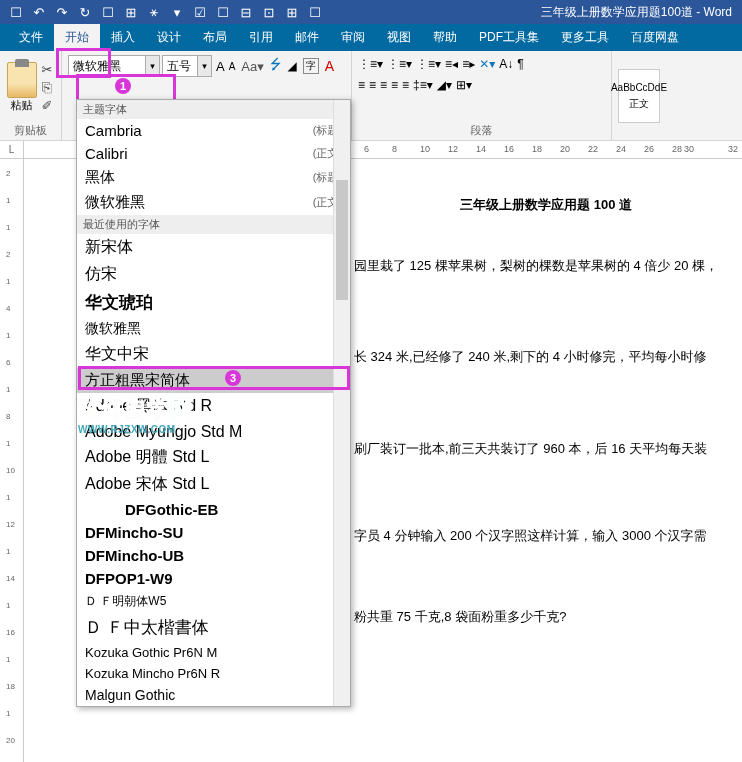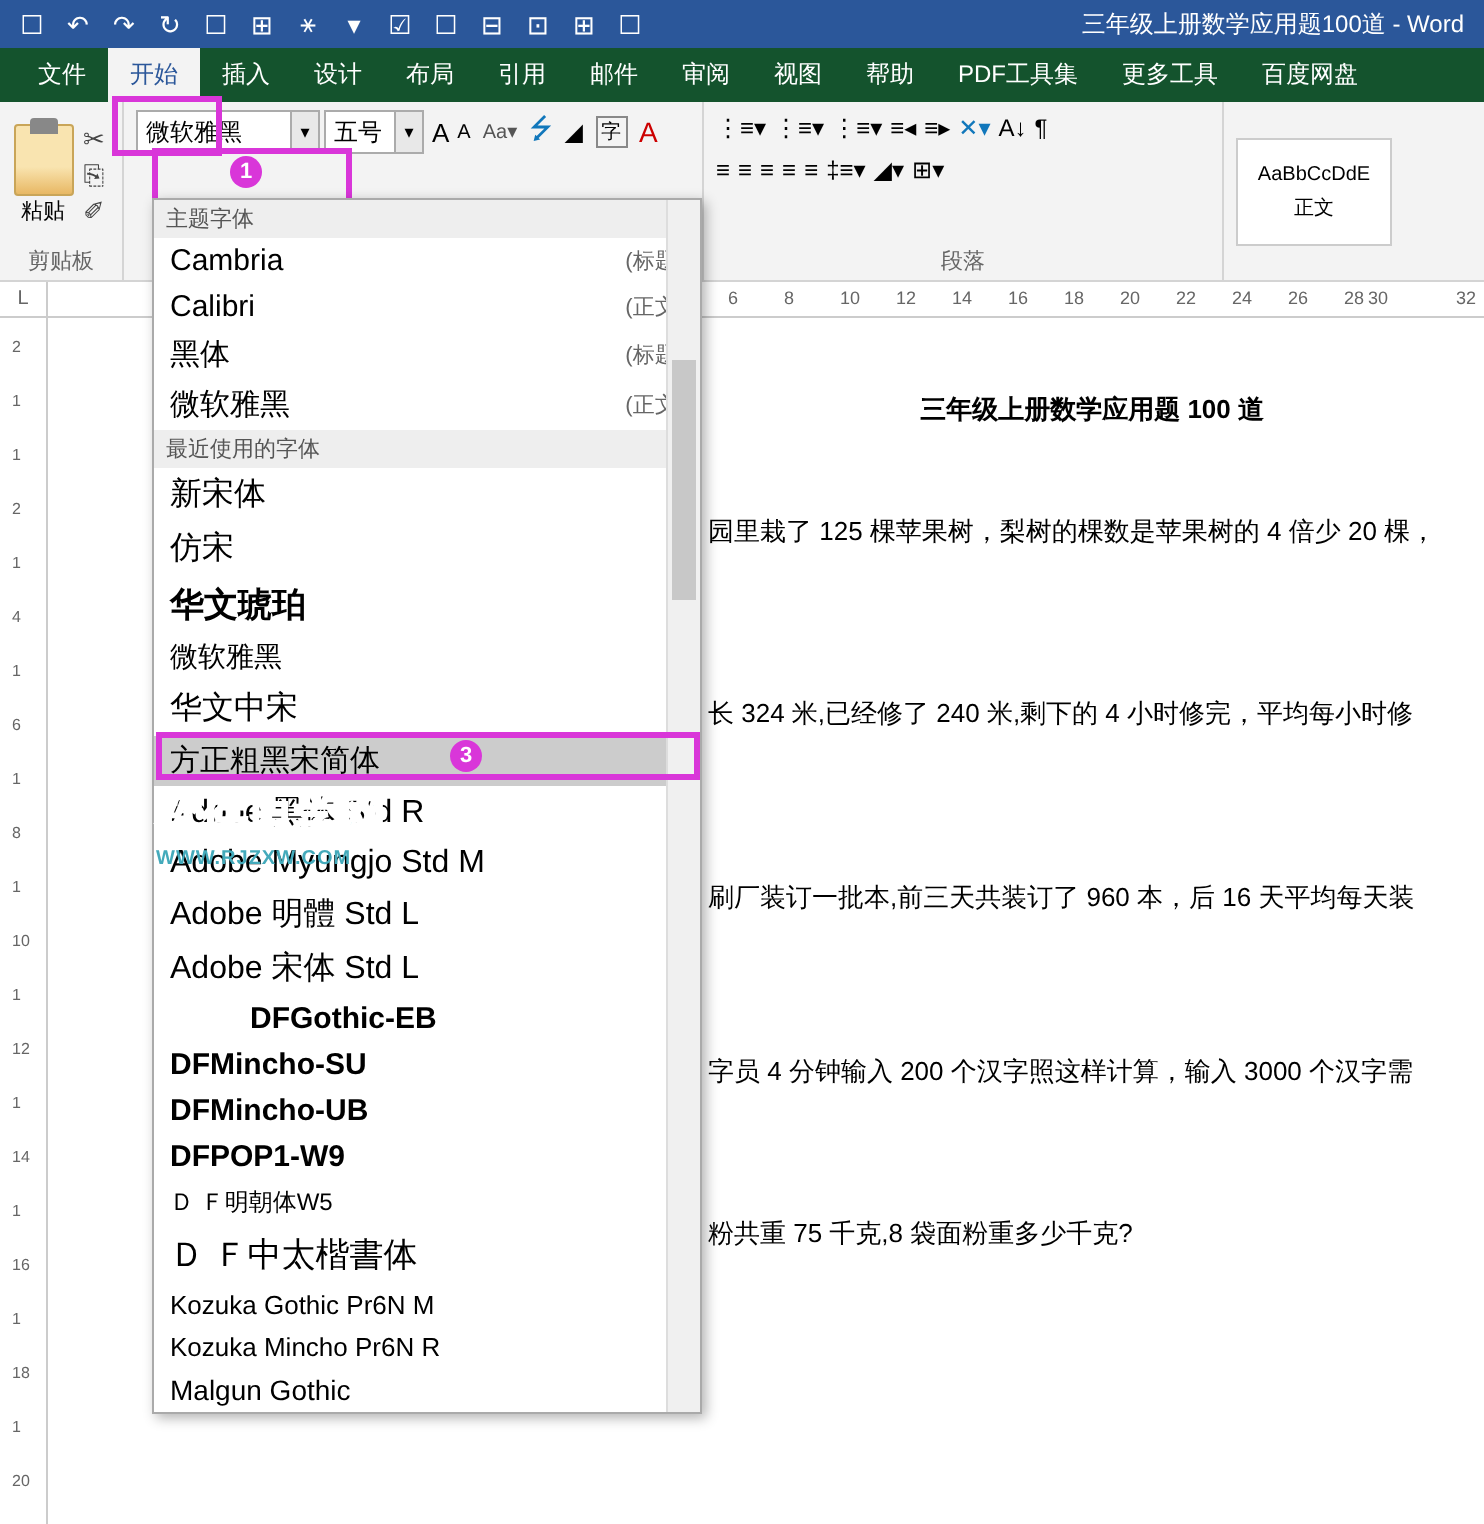--- a/index.html
+++ b/index.html
@@ -3,41 +3,41 @@
 <meta charset="utf-8">
 <style>
 * { margin: 0; padding: 0; box-sizing: border-box; font-family: "Microsoft YaHei", sans-serif; }
 body { width: 742px; height: 762px; overflow: hidden; background: #fff; font-size: 12px; }
 
 .titlebar { background: #2b579a; height: 24px; display: flex; align-items: center; padding: 0 6px; color: #fff; }
 .qat { display: flex; gap: 3px; align-items: center; }
 .qat-btn { width: 20px; height: 20px; display: flex; align-items: center; justify-content: center; font-size: 13px; color: #fff; }
 .doc-title { flex: 1; text-align: right; font-size: 12px; padding-right: 4px; white-space: nowrap; }
 
-.tabs { background: #14532d; height: 27px; display: flex; align-items: flex-end; padding-left: 8px; }
+.tabs { background: #0369a1; height: 27px; display: flex; align-items: flex-end; padding-left: 8px; }
 .tab { padding: 5px 11px; color: #fff; font-size: 12px; cursor: pointer; }
 .tab.active { background: #f3f3f3; color: #2b579a; }
 .hl-box { border: 3px solid #d936d9; pointer-events: none; }
 .badge { width: 16px; height: 16px; border-radius: 50%; background: #d936d9; color: #fff; display: inline-flex; align-items: center; justify-content: center; font-size: 11px; font-weight: bold; }
 
 .ribbon { background: #f3f3f3; border-bottom: 1px solid #d4d4d4; height: 90px; display: flex; }
 .ribbon-group { border-right: 1px solid #d4d4d4; padding: 3px 6px 2px; display: flex; flex-direction: column; }
 .rg-content { flex: 1; display: flex; align-items: center; gap: 2px; }
 .rg-label { text-align: center; font-size: 11px; color: #666; padding-top: 2px; }
 .paste-btn { width: 38px; display: flex; flex-direction: column; align-items: center; font-size: 11px; }
 .paste-icon { width: 30px; height: 36px; background: linear-gradient(#f9e4b0 60%, #e8b864); border: 1px solid #c9a558; border-radius: 2px; position: relative; }
 .paste-icon::before { content: ''; position: absolute; top: -4px; left: 7px; width: 14px; height: 8px; background: #888; border-radius: 2px 2px 0 0; }
 .mini-icon { width: 16px; height: 16px; display:flex; align-items:center; justify-content:center; font-size: 13px; color: #444; }
 .triple { display: flex; flex-direction: column; gap: 2px; }
 
 .font-box { width: 78px; height: 22px; border: 1px solid #ababab; background: #fff; display: flex; align-items: center; padding: 0 4px; font-size: 12px; }
 .font-dd { width: 14px; height: 22px; border: 1px solid #ababab; border-left: none; background: #e8e8e8; display:flex; align-items:center; justify-content:center; font-size: 9px; }
 .sz-box { width: 36px; height: 22px; border: 1px solid #ababab; background: #fff; padding: 0 4px; font-size: 12px; display:flex; align-items:center; }
 .row-icons { display: flex; gap: 4px; align-items:center; margin-top: 3px; }
-.style-preview { width: 78px; height: 54px; border: 1px solid #ccc; background: #fff; display:flex; flex-direction:column; align-items:center; justify-content:center; font-size: 10px; }
+.style-preview { width: 42px; height: 54px; border: 1px solid #ccc; background: #fff; display:flex; flex-direction:column; align-items:center; justify-content:center; font-size: 10px; }
 
 .ruler { height: 18px; background: #fff; border-bottom: 1px solid #ccc; display: flex; }
 .ruler-corner { width: 24px; border-right: 1px solid #ccc; display:flex; align-items:center; justify-content:center; font-size: 10px; color:#666; }
 .ruler-h { flex: 1; position: relative; font-size: 9px; color: #666; }
 .ruler-h .mark { position: absolute; top: 3px; }
 
 .doc-area { display: flex; height: calc(100% - 159px); }
 .ruler-v { width: 24px; background: #fff; border-right: 1px solid #ccc; font-size: 9px; color: #666; position: relative; }
 .ruler-v .vm { position: absolute; left: 6px; white-space: nowrap; font-size: 8px; }
 .page { flex: 1; background: #fff; padding: 30px 20px 0 0; font-size: 13px; color: #000; line-height: 2.4; overflow:hidden; }
@@ -120,21 +120,21 @@
   </div>
   <div class="ribbon-group" style="width:290px">
     <div class="rg-content" style="flex-direction:column;align-items:flex-start">
       <div style="display:flex;align-items:center">
         <div class="font-box">微软雅黑</div>
         <div class="font-dd">▾</div>
         <div class="sz-box" style="margin-left:2px">五号</div>
         <div class="font-dd">▾</div>
         <span style="margin:0 4px;font-size:13px">A</span>
         <span style="font-size:10px">A</span>
-        <span style="margin:0 6px;font-size:10px;color:#555">Aa▾</span>
+        <span style="margin:0 6px;font-size:13px;color:#555">Aa▾</span>
         <span style="color:#17b;font-size:14px">⭍</span>
         <span style="margin-left:6px">◢</span>
         <span style="margin-left:6px;border:1px solid #888;font-size:10px;padding:0 2px">字</span>
         <span style="color:#c00;font-size:14px;margin-left:6px">A</span>
       </div>
       <div class="row-icons"></div>
     </div>
   </div>
   <div class="ribbon-group" style="width:260px">
     <div class="rg-content" style="flex-direction:column;align-items:flex-start;gap:4px">

